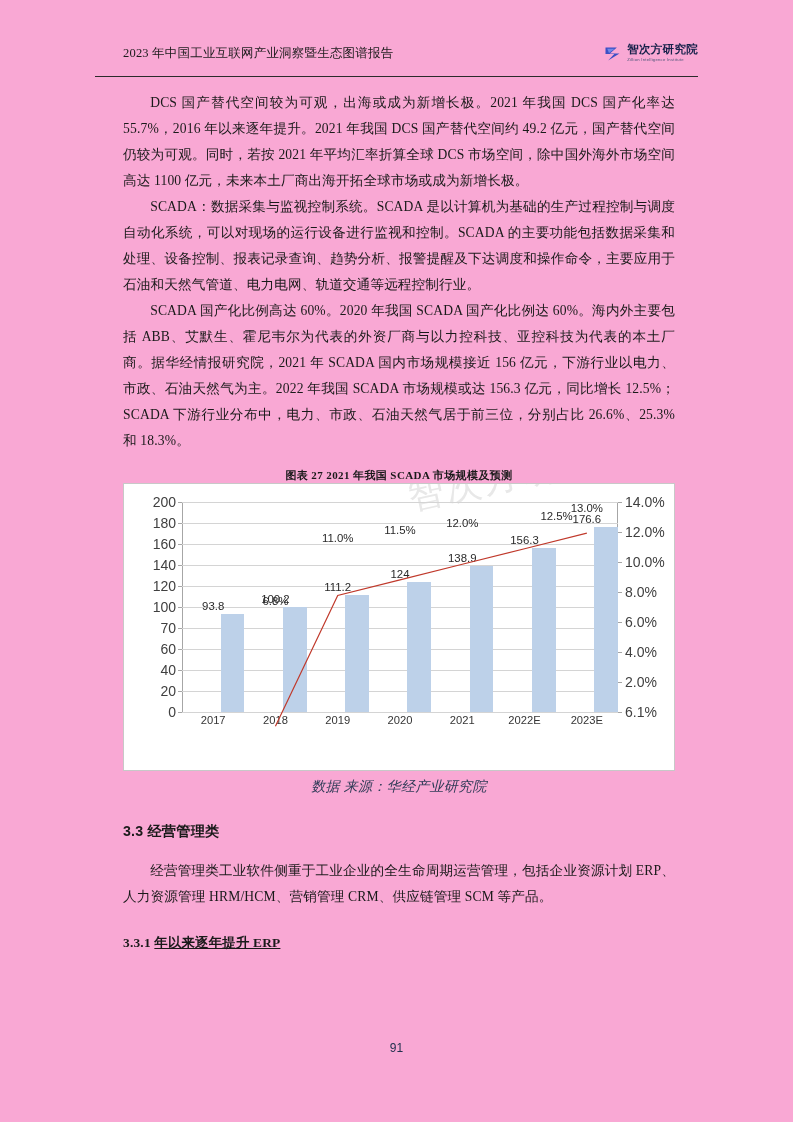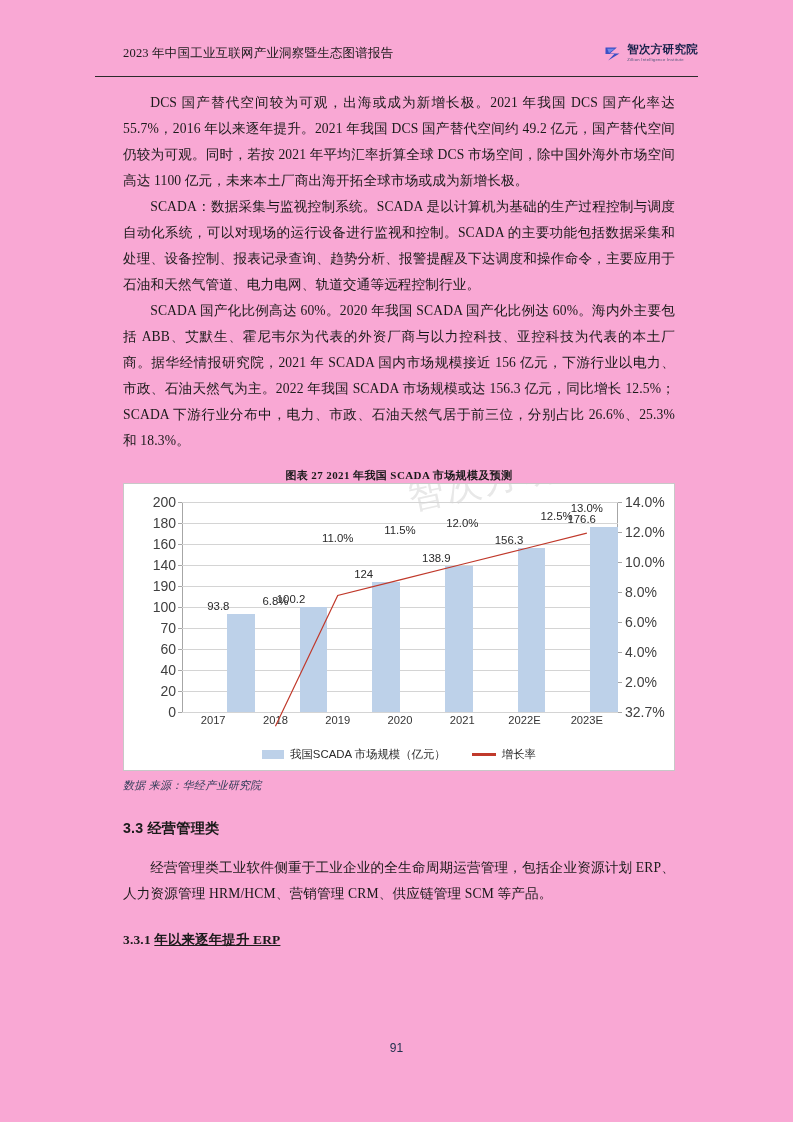--- a/index.html
+++ b/index.html
@@ -241,22 +241,22 @@
   }
   .legend-item { display: flex; align-items: center; gap: 6px; }
   .swatch-bar {
     width: 22px; height: 9px; background: #bdd1e9; display: inline-block;
   }
   .swatch-line {
     width: 24px; height: 0; border-top: 3px solid #c0392b; display: inline-block;
   }
   .fig-source {
     margin-top: 7px;
-    text-align: left;
-    font-size: 11px;
+    text-align: center;
+    font-size: 14px;
     font-style: italic;
     color: #2f3b57;
     letter-spacing: 0.3px;
   }
 
   
   h2.h2 {
     margin: 26px 0 0 0;
     font-size: 14.2px;
     font-weight: bold;
@@ -338,33 +338,33 @@
                 <div class="ylabel left" style="top: 90%;">20</div>
                 <div class="tick-left" style="top: 90%;"></div>
                 <div class="ylabel left" style="top: 80%;">40</div>
                 <div class="tick-left" style="top: 80%;"></div>
                 <div class="ylabel left" style="top: 70%;">60</div>
                 <div class="tick-left" style="top: 70%;"></div>
                 <div class="ylabel left" style="top: 60%;">70</div>
                 <div class="tick-left" style="top: 60%;"></div>
                 <div class="ylabel left" style="top: 50%;">100</div>
                 <div class="tick-left" style="top: 50%;"></div>
-                <div class="ylabel left" style="top: 40%;">190</div>
+                <div class="ylabel left" style="top: 40%;">120</div>
                 <div class="tick-left" style="top: 40%;"></div>
                 <div class="ylabel left" style="top: 30%;">140</div>
                 <div class="tick-left" style="top: 30%;"></div>
                 <div class="ylabel left" style="top: 20%;">160</div>
                 <div class="tick-left" style="top: 20%;"></div>
                 <div class="ylabel left" style="top: 10%;">180</div>
                 <div class="tick-left" style="top: 10%;"></div>
                 <div class="ylabel left" style="top: 0%;">200</div>
                 <div class="tick-left" style="top: 0%;"></div>
               </div>
             <div id="yright-layer">
-                <div class="ylabel right" style="top: 100%;">32.7%</div>
+                <div class="ylabel right" style="top: 100%;">6.1%</div>
                 <div class="tick-right" style="top: 100%;"></div>
                 <div class="ylabel right" style="top: 85.7143%;">2.0%</div>
                 <div class="tick-right" style="top: 85.7143%;"></div>
                 <div class="ylabel right" style="top: 71.4286%;">4.0%</div>
                 <div class="tick-right" style="top: 71.4286%;"></div>
                 <div class="ylabel right" style="top: 57.1429%;">6.0%</div>
                 <div class="tick-right" style="top: 57.1429%;"></div>
                 <div class="ylabel right" style="top: 42.8571%;">8.0%</div>
                 <div class="tick-right" style="top: 42.8571%;"></div>
                 <div class="ylabel right" style="top: 28.5714%;">10.0%</div>
@@ -377,20 +377,24 @@
             <div class="bars" id="bars-layer">
                 <div class="bar-cell">
                   <div class="bar" style="height: 46.9%; background: rgb(189, 209, 233);"></div>
                   <div class="bar-label" style="bottom: calc(46.9% + 2px);">93.8</div>
                 </div>
                 <div class="bar-cell">
                   <div class="bar" style="height: 50.1%; background: rgb(189, 209, 233);"></div>
                   <div class="bar-label" style="bottom: calc(50.1% + 2px);">100.2</div>
                 </div>
                 <div class="bar-cell">
+                  <div class="bar" style="height: 55.6%; background: rgb(189, 209, 233);"></div>
+                  <div class="bar-label" style="bottom: calc(55.6% + 2px);">111.2</div>
+                </div>
+                <div class="bar-cell">
                   <div class="bar" style="height: 62%; background: rgb(189, 209, 233);"></div>
                   <div class="bar-label" style="bottom: calc(62% + 2px);">124</div>
                 </div>
                 <div class="bar-cell">
                   <div class="bar" style="height: 69.45%; background: rgb(189, 209, 233);"></div>
                   <div class="bar-label" style="bottom: calc(69.45% + 2px);">138.9</div>
                 </div>
                 <div class="bar-cell">
                   <div class="bar" style="height: 78.15%; background: rgb(189, 209, 233);"></div>
                   <div class="bar-label" style="bottom: calc(78.15% + 2px);">156.3</div>
@@ -416,30 +420,20 @@
           <div class="xaxis" id="xaxis">
               <div class="xlabel">2017</div>
               <div class="xlabel">2018</div>
               <div class="xlabel">2019</div>
               <div class="xlabel">2020</div>
               <div class="xlabel">2021</div>
               <div class="xlabel">2022E</div>
               <div class="xlabel">2023E</div>
             </div>
 
-          <div class="legend">
-            <div class="legend-item">
-              <span class="swatch-bar"></span>
-              <span>我国SCADA 市场规模（亿元）</span>
-            </div>
-            <div class="legend-item">
-              <span class="swatch-line"></span>
-              <span>增长率</span>
-            </div>
-          </div>
         </div>
       </div>
 
       <div class="fig-source">数据 来源：华经产业研究院</div>
     </div>
 
     <h2 class="h2">3.3 经营管理类</h2>
     <p class="para after-head">经营管理类工业软件侧重于工业企业的全生命周期运营管理，包括企业资源计划 ERP、人力资源管理 HRM/HCM、营销管理 CRM、供应链管理 SCM 等产品。</p>
 
     <h3 class="h3"><span>3.3.1 </span><span class="u">年以来逐年提升 ERP</span></h3>

